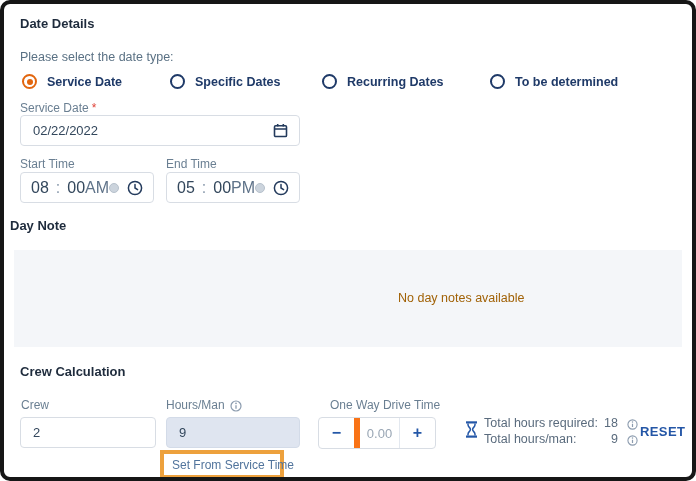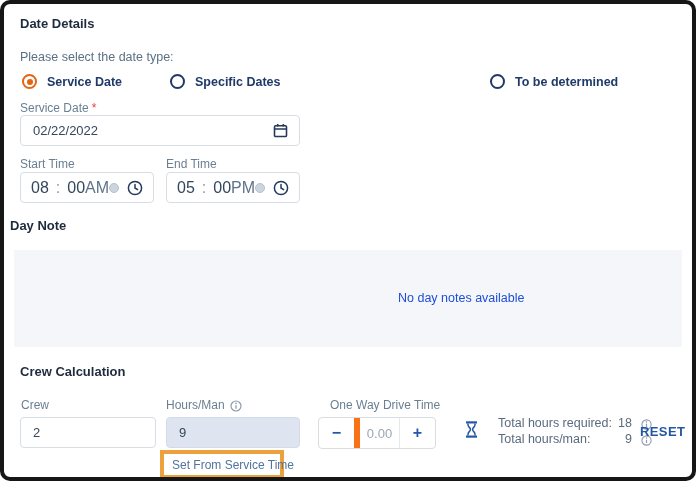--- a/index.html
+++ b/index.html
@@ -39,21 +39,21 @@
   
   .timebox{box-sizing:border-box;background:#fff;border:1px solid #d8dde4;border-radius:4px;
     display:flex;align-items:center;padding:0 10px;font-size:16px;color:#33475c;}
   .timebox .colon{color:#8b9bae;margin:0 7px;}
   .timebox .mer{color:#5f7389;margin-left:0;}
   .gray-dot{width:8px;height:8px;border-radius:50%;background:#ccd4dd;border:1px solid #b7c1cc;
     margin-left:auto;margin-right:8px;flex:0 0 auto;}
 
   
   .panel{background:#f4f6f9;position:relative;}
-  .empty-msg{position:absolute;font-size:12.5px;color:#1d4ed8;white-space:nowrap;}
+  .empty-msg{position:absolute;font-size:12.5px;color:#a16207;white-space:nowrap;}
 
   
   .stepper{box-sizing:border-box;border:1px solid #d8dde4;border-radius:4px;background:#fff;
     display:flex;align-items:stretch;}
   .stepper .btn{width:35px;display:flex;align-items:center;justify-content:center;
     color:#2457a7;font-size:16px;font-weight:700;cursor:pointer;}
   .stepper .mid{flex:1;display:flex;align-items:center;justify-content:center;
     border-left:6px solid #f97316;border-right:1px solid #e3e8ef;
     color:#9aa7b5;font-size:13px;}
 
@@ -79,20 +79,24 @@
 
   <div class="abs prompt" style="left:16px;top:46px;">Please select the date type:</div>
 
   <div class="abs radio-item" style="left:18px;top:70px;">
     <span class="radio-circle selected"></span>
     <span class="radio-label">Service Date</span>
   </div>
   <div class="abs radio-item" style="left:166px;top:70px;">
     <span class="radio-circle"></span>
     <span class="radio-label">Specific Dates</span>
+  </div>
+  <div class="abs radio-item" style="left:318px;top:70px;">
+    <span class="radio-circle"></span>
+    <span class="radio-label">Recurring Dates</span>
   </div>
   <div class="abs radio-item" style="left:486px;top:70px;">
     <span class="radio-circle"></span>
     <span class="radio-label">To be determined</span>
   </div>
 
   <div class="abs field-label" style="left:16px;top:97px;">
     <span>Service Date</span><span class="req">*</span>
   </div>
   <div class="abs tb" style="left:16px;top:111px;width:280px;height:31px;">
@@ -176,21 +180,21 @@
   </div>
 
   <span class="abs" style="left:461px;top:417px;display:flex;">
     <svg width="13" height="17" viewBox="0 0 13 17">
       <line x1="1" y1="1.4" x2="12" y2="1.4" stroke="#2457a7" stroke-width="2.2"></line>
       <line x1="1" y1="15.6" x2="12" y2="15.6" stroke="#2457a7" stroke-width="2.2"></line>
       <path d="M3 2.5 v1.3 c0 2.4 2.4 2.7 2.4 4.7 s-2.4 2.3-2.4 4.7 v1.3 M10 2.5 v1.3 c0 2.4 -2.4 2.7 -2.4 4.7 s2.4 2.3 2.4 4.7 v1.3" fill="none" stroke="#2457a7" stroke-width="1.5"></path>
     </svg>
   </span>
 
-  <div class="abs totals" style="left:494px;top:412px;">
+  <div class="abs totals" style="left:480px;top:412px;">
     <span>Total hours required:</span>
     <span class="num">18</span>
     <span class="info-icon">
       <svg width="11" height="11" viewBox="0 0 12 12">
         <circle cx="6" cy="6" r="5" fill="none" stroke="#8b9bae" stroke-width="1.2"></circle>
         <line x1="6" y1="5.3" x2="6" y2="8.7" stroke="#8b9bae" stroke-width="1.3"></line>
         <circle cx="6" cy="3.3" r="0.85" fill="#8b9bae"></circle>
       </svg>
     </span>
     <span>Total hours/man:</span>

